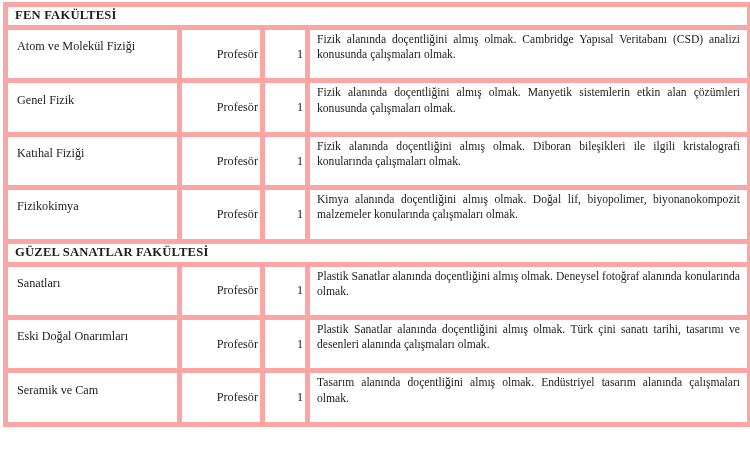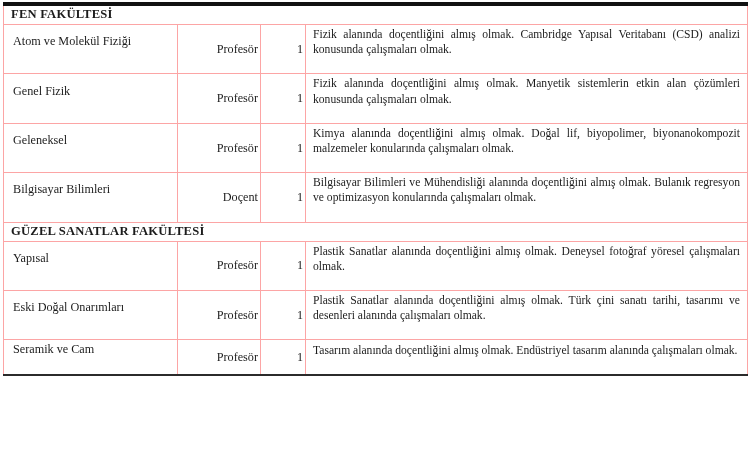--- a/index.html
+++ b/index.html
@@ -22,21 +22,21 @@
     border-left: 1.5px solid #2b2b2b;
     border-right: 1.5px solid #2b2b2b;
     border-bottom: 2px solid #2b2b2b;
     border-top: 4px solid #111111;
   }
   col.c-name  { width: 174px; }
   col.c-title { width: 83px;  }
   col.c-count { width: 45px;  }
   col.c-req   { width: 442px; }
   td {
-    border: 1px solid #fca5a5;
+    border: 5px solid #fca5a5;
     vertical-align: middle;
     overflow: hidden;
   }
   tr.section-row td {
     font-weight: bold;
     font-size: 12.6px;
     padding: 1px 7px 2px 7px;
     height: 15px;
     letter-spacing: 0.2px;
     white-space: nowrap;
@@ -87,46 +87,46 @@
         <td class="req-cell">Fizik alanında doçentliğini almış olmak. Cambridge Yapısal Veritabanı (CSD) analizi konusunda çalışmaları olmak.</td>
       </tr>
 
       <tr class="data-row">
         <td class="name-cell">Genel Fizik</td>
         <td class="title-cell">Profesör</td>
         <td class="count-cell">1</td>
         <td class="req-cell">Fizik alanında doçentliğini almış olmak. Manyetik sistemlerin etkin alan çözümleri konusunda çalışmaları olmak.</td>
       </tr>
 
+      <tr class="data-row">
+        <td class="name-cell">Katıhal Fiziği</td>
+        <td class="title-cell">Profesör</td>
+        <td class="count-cell">1</td>
+        <td class="req-cell">Fizik alanında doçentliğini almış olmak. Diboran bileşikleri ile ilgili kristalografi konularında çalışmaları olmak.</td>
+      </tr>
 
 
       <tr class="data-row">
-        <td class="name-cell">Geleneksel</td>
+        <td class="name-cell">Fizikokimya</td>
         <td class="title-cell">Profesör</td>
         <td class="count-cell">1</td>
         <td class="req-cell">Kimya alanında doçentliğini almış olmak. Doğal lif, biyopolimer, biyonanokompozit malzemeler konularında çalışmaları olmak.</td>
       </tr>
 
 
-      <tr class="data-row">
-        <td class="name-cell">Bilgisayar Bilimleri</td>
-        <td class="title-cell">Doçent</td>
-        <td class="count-cell">1</td>
-        <td class="req-cell">Bilgisayar Bilimleri ve Mühendisliği alanında doçentliğini almış olmak. Bulanık regresyon ve optimizasyon konularında çalışmaları olmak.</td>
-      </tr>
 
       <tr class="section-row">
         <td colspan="4">GÜZEL SANATLAR FAKÜLTESİ</td>
       </tr>
 
       <tr class="data-row">
-        <td class="name-cell">Yapısal</td>
+        <td class="name-cell">Sanatları</td>
         <td class="title-cell">Profesör</td>
         <td class="count-cell">1</td>
-        <td class="req-cell">Plastik Sanatlar alanında doçentliğini almış olmak. Deneysel fotoğraf yöresel çalışmaları olmak.</td>
+        <td class="req-cell">Plastik Sanatlar alanında doçentliğini almış olmak. Deneysel fotoğraf alanında konularında olmak.</td>
       </tr>
 
       <tr class="data-row">
         <td class="name-cell">Eski Doğal Onarımları</td>
         <td class="title-cell">Profesör</td>
         <td class="count-cell">1</td>
         <td class="req-cell">Plastik Sanatlar alanında doçentliğini almış olmak. Türk çini sanatı tarihi, tasarımı ve desenleri alanında çalışmaları olmak.</td>
       </tr>
 
 

